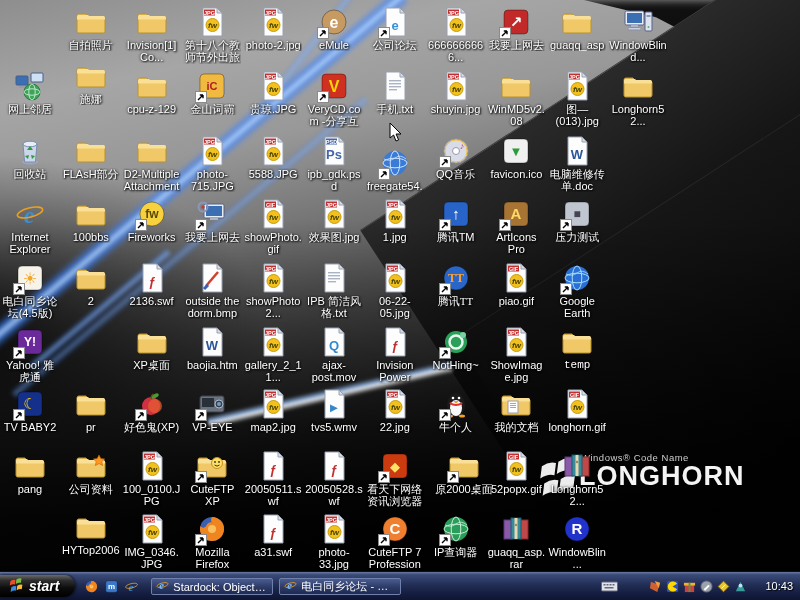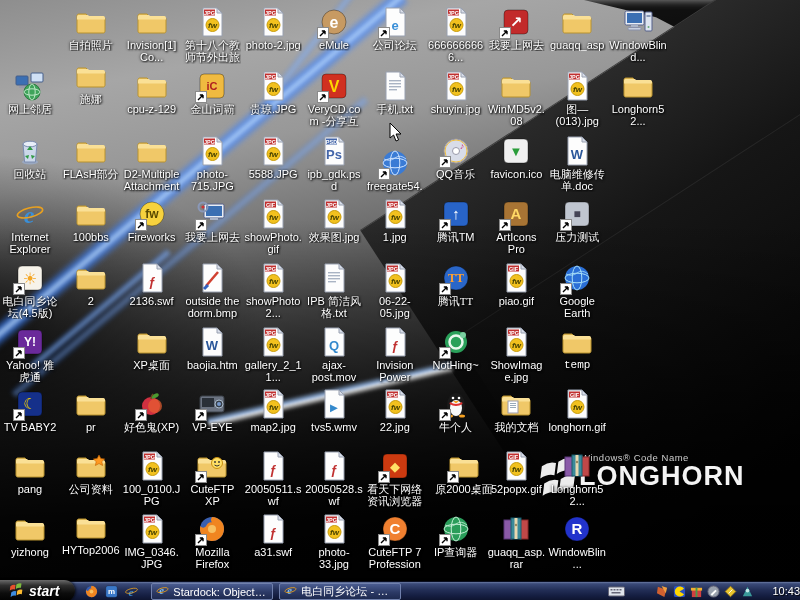--- a/index.html
+++ b/index.html
@@ -32,36 +32,36 @@
 
 #icons{position:absolute;inset:0 0 22px 0;z-index:3}
 .cell{position:absolute;width:58px;text-align:center;cursor:default}
 .ic{width:32px;height:32px;margin:0 auto;position:relative}
 .ic .sc{position:absolute;left:-1px;bottom:-1px}
 .lbl{margin-top:1px;font-size:11px;line-height:12px;color:#fff;
  text-shadow:1px 1px 2px #000,0 0 3px rgba(0,0,0,.9);max-height:25px;overflow:hidden;overflow-wrap:break-word}
 
 #cursor{position:absolute;left:389px;top:122px;z-index:20}
 
-#taskbar{position:absolute;left:0;right:0;bottom:0;height:19px;z-index:10;display:flex;align-items:center;
+#taskbar{position:absolute;left:0;right:0;bottom:0;height:29px;z-index:10;display:flex;align-items:center;
  background:linear-gradient(180deg,#6a7aa2 0%,#3a4a78 10%,#222e56 45%,#141d40 78%,#0e1530 100%);
  border-top:1px solid #0a0e20}
 #start{height:22px;display:flex;align-items:center;gap:5px;padding:0 16px 0 7px;
  background:linear-gradient(180deg,#6a6a6a 0%,#2e2e2e 25%,#0c0c0c 60%,#000 100%);
  border-radius:0 11px 11px 0;box-shadow:1px 0 3px rgba(0,0,0,.7);cursor:pointer}
 #start-label{color:#fff;font-size:14px;font-weight:bold;font-style:italic;text-shadow:1px 1px 2px #000}
 #ql{display:flex;align-items:center;gap:5px;margin-left:9px}
 #ql span{display:inline-flex;cursor:pointer}
 #tasks{display:flex;gap:6px;margin-left:12px}
 .task-btn{width:122px;height:17px;margin-top:1px;cursor:pointer;
  background:linear-gradient(180deg,#4a5c90 0%,#2c3a66 55%,#1e2a50 100%);
  border:1px solid #7080ac;border-radius:2px;color:#fff;font-size:11px;
  display:flex;align-items:center;gap:4px;padding:0 4px;overflow:hidden;white-space:nowrap}
 .task-btn .wt{overflow:hidden;text-overflow:ellipsis}
-#tray{margin-left:auto;display:flex;align-items:center;gap:13px;height:100%}
+#tray{margin-left:auto;display:flex;align-items:center;gap:13px;padding-right:7px;height:100%}
 #trayicons{display:flex;align-items:center;gap:4px}
 #trayicons span{display:inline-flex;cursor:pointer}
 #kb{display:inline-flex;margin-right:18px;cursor:pointer}
 #clock{font-size:11px;color:#fff;margin-left:5px;text-shadow:1px 1px 1px #000}
 </style>
 </head>
 <body>
 
 <div id="screen">
   <div id="wp">
@@ -867,27 +867,20 @@
       </div>
       <div class="cell" style="left: 548.2px; top: 450px;">
         <div class="ic"><svg width="32" height="32" viewBox="0 0 32 32">
             <rect x="4" y="7" width="8" height="19" fill="#8a5aa8" stroke="#5a3878"></rect>
             <rect x="20" y="7" width="8" height="19" fill="#c04848" stroke="#8a2828"></rect>
             <rect x="11" y="5" width="10" height="21" fill="#3a8a9a" stroke="#1a5a6a"></rect>
             <rect x="14.5" y="5" width="3" height="21" fill="#e8d8b0"></rect>
             <circle cx="16" cy="12" r="1.2" fill="#998860"></circle>
           </svg></div>
         <div class="lbl">Longhorn52...</div>
-      </div>
-      <div class="cell" style="left: 1px; top: 513px;">
-        <div class="ic"><svg width="32" height="32" viewBox="0 0 32 32">
-            <path d="M2 10c0-1.1.7-2 1.6-2H11l3 3h14.4c.9 0 1.6.9 1.6 2v12c0 1.1-.7 2-1.6 2H3.6C2.7 27 2 26.1 2 25z" fill="#f0c868" stroke="#b8922e"></path>
-            <path d="M2 13.5h28V12c0-1.1-.7-2-1.6-2H14l-1-1H3.6C2.7 9 2 9.9 2 11z" fill="#fae096"></path>
-          </svg></div>
-        <div class="lbl">yizhong</div>
       </div>
       <div class="cell" style="left: 61.8px; top: 511px;">
         <div class="ic"><svg width="32" height="32" viewBox="0 0 32 32">
             <path d="M2 10c0-1.1.7-2 1.6-2H11l3 3h14.4c.9 0 1.6.9 1.6 2v12c0 1.1-.7 2-1.6 2H3.6C2.7 27 2 26.1 2 25z" fill="#f0c868" stroke="#b8922e"></path>
             <path d="M2 13.5h28V12c0-1.1-.7-2-1.6-2H14l-1-1H3.6C2.7 9 2 9.9 2 11z" fill="#fae096"></path>
           </svg></div>
         <div class="lbl">HYTop2006</div>
       </div>
       <div class="cell" style="left: 122.6px; top: 513px;">
         <div class="ic"><svg width="32" height="32" viewBox="0 0 32 32">

